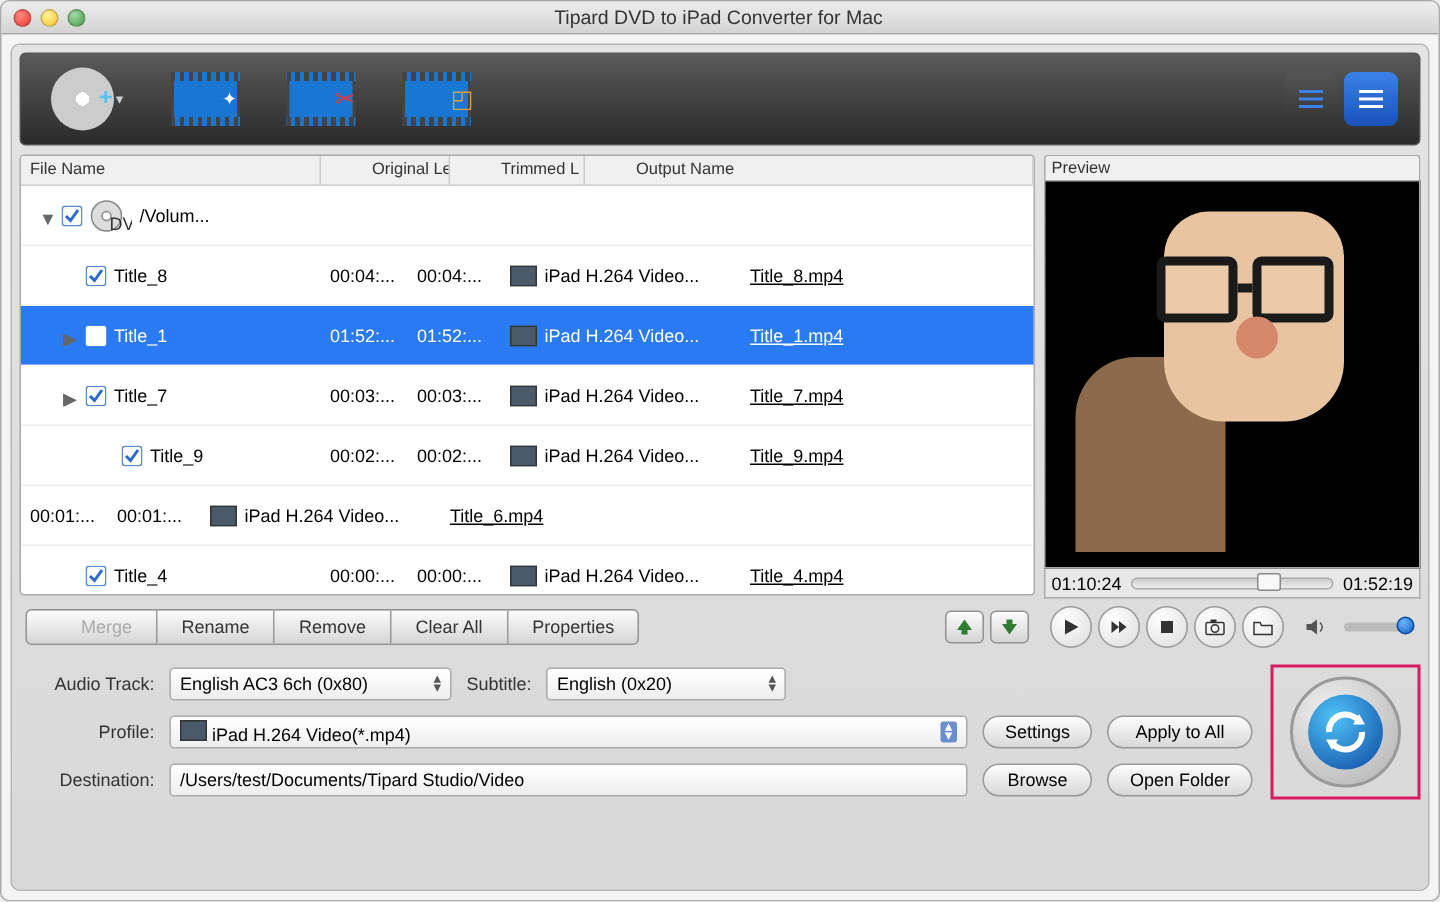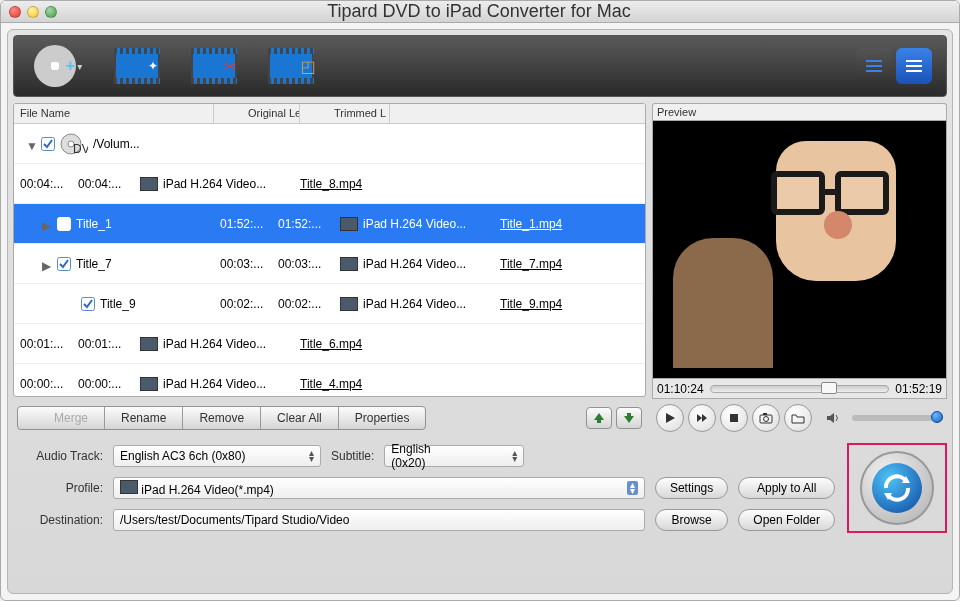--- a/index.html
+++ b/index.html
@@ -4,21 +4,21 @@
 <style>
 * { margin: 0; padding: 0; box-sizing: border-box; font-family: "Lucida Grande", Arial, sans-serif; font-size: 12px; }
 body { background: #eee; width: 960px; height: 601px; overflow: hidden; }
 .window { width: 960px; height: 601px; background: #f4f4f4; border: 1px solid #aaa; border-radius: 6px; overflow: hidden; }
 .titlebar { height: 22px; background: linear-gradient(to bottom, #ededed, #d3d3d3); border-bottom: 1px solid #aaa; display: flex; align-items: center; padding: 0 8px; }
 .traffic { display: flex; gap: 6px; }
 .tl { width: 12px; height: 12px; border-radius: 50%; border: 1px solid rgba(0,0,0,.2); }
 .tl.red { background: radial-gradient(circle at 35% 30%, #ff8a80, #e53935); }
 .tl.yellow { background: radial-gradient(circle at 35% 30%, #fff59d, #fbc02d); }
 .tl.green { background: radial-gradient(circle at 35% 30%, #a5d6a7, #43a047); }
-.title { flex: 1; text-align: center; color: #333; font-size: 18px; }
+.title { flex: 1; text-align: center; color: #333; font-size: 13px; }
 .mainborder { margin: 6px; border: 1px solid #b5b5b5; border-radius: 6px; height: 565px; background: linear-gradient(to bottom,#e4e4e4,#d8d8d8); padding: 5px; display: flex; flex-direction: column; }
 .toolbar { height: 62px; background: linear-gradient(to bottom,#5a5a5a,#2a2a2a); border-radius: 4px; border: 1px solid #555; display: flex; align-items: center; padding: 0 14px; gap: 18px; margin-bottom: 6px; }
 .tbtn { width: 60px; height: 46px; display: flex; align-items: center; justify-content: center; cursor: pointer; }
 .spacer { flex: 1; }
 .viewbtns { display: flex; gap: 4px; }
 .viewbtn { width: 36px; height: 36px; background: linear-gradient(to bottom,#555,#333); border-radius: 6px; display: flex; align-items: center; justify-content: center; cursor: pointer; }
 .viewbtn.active { background: linear-gradient(to bottom,#3a82e8,#1a52b8); }
 .content { display: flex; gap: 6px; height: 330px; }
 .listpanel { flex: 1; background: #fff; border: 1px solid #aaa; border-radius: 3px; display: flex; flex-direction: column; overflow: hidden; }
 .header { display: flex; background: #f0f0f0; border-bottom: 1px solid #ccc; height: 20px; gap: 28px; }
@@ -35,21 +35,21 @@
 .row.top .cell.c1 { padding-left: 12px; font-weight:normal; }
 .disclosure { width: 10px; height: 10px; display:inline-block; color:#666; }
 .check { width: 14px; height: 14px; display:inline-block; }
 .actionbar { display:flex; justify-content: space-between; align-items:center; height: 30px; margin-top: 6px; gap: 8px; padding: 0 4px; }
 .btngroup { display:flex; border: 1px solid #929292; border-radius: 4px; overflow: hidden; background: linear-gradient(to bottom,#fcfcfc,#d5d5d5); padding-left: 20px; }
 .btngroup button { background: transparent; border: none; border-right: 1px solid #999; padding: 4px 16px; font-size: 12px; cursor: pointer; color: #333; }
 .btngroup button:last-child { border-right: none; }
 .btngroup button:disabled { color: #aaa; }
 .arrowbtns { display:flex; gap:4px; }
 .arrowbtn { width: 26px; height: 22px; border: 1px solid #929292; border-radius: 4px; background: linear-gradient(to bottom,#fcfcfc,#d5d5d5); display:flex; align-items:center; justify-content:center; cursor:pointer; }
-.preview { width: 295px; display: flex; flex-direction: column; }
+.preview { width: 251px; display: flex; flex-direction: column; }
 .prevlabel { font-size: 11px; padding: 2px 4px; color:#333; border: 1px solid #aaa; border-bottom: none; background:#f0f0f0; border-radius: 3px 3px 0 0; }
 .prevframe { flex: 1; background: #000; border: 1px solid #aaa; overflow: hidden; position: relative; }
 .character { position: absolute; right: 10px; top: 20px; width: 160px; height: 180px; }
 .face { width: 120px; height: 140px; background: #e8c4a0; border-radius: 30px 30px 40px 40px; position: relative; }
 .glasses { position: absolute; top: 30px; left: -5px; width: 130px; height: 40px; }
 .lens { width: 54px; height: 44px; border: 6px solid #1a1a1a; border-radius: 6px; background: rgba(255,255,255,.1); display:inline-block; }
 .bridge { display:inline-block; width:10px; height:6px; background:#1a1a1a; vertical-align:top; margin-top:18px; }
 .nose { position:absolute; top:70px; left:48px; width:28px; height:28px; background:#d4876a; border-radius:50%; }
 .char2 { position: absolute; left: 20px; bottom: 10px; width: 100px; height: 130px; background: #8a6a4a; border-radius: 40px 40px 0 0; }
 .scrubber { height: 20px; display:flex; align-items:center; gap:6px; padding: 2px 4px; border:1px solid #aaa; border-top:none; background:#e8e8e8; font-size:11px; }
@@ -67,21 +67,21 @@
 .sel .arrows { color:#555; font-size:10px; line-height: 6px; }
 .pillbtn { border: 1px solid #999; border-radius: 12px; background: linear-gradient(to bottom,#fdfdfd,#d8d8d8); padding: 3px 14px; font-size: 12px; cursor:pointer; }
 .convertwrap { width: 100px; height: 90px; border: 2px solid #d81b60; display:flex; align-items:center; justify-content:center; }
 .convertbtn { width: 74px; height: 74px; border-radius: 50%; background: radial-gradient(circle at 35% 30%, #f0f0f0, #b0b0b0); border: 2px solid #999; display:flex; align-items:center; justify-content:center; cursor:pointer; }
 .convertbtn .inner { width: 50px; height:50px; border-radius:50%; background: radial-gradient(circle at 35% 30%,#4fc3f7,#0d47a1); display:flex; align-items:center; justify-content:center; }
 .filmicon { width: 46px; height: 36px; background: #1976d2; border: 2px solid #444; border-radius: 3px; position: relative; }
 .filmicon::before, .filmicon::after { content:''; position:absolute; left:-2px; right:-2px; height:6px; background: repeating-linear-gradient(to right,#444 0 3px,#1976d2 3px 6px); }
 .filmicon::before { top:-2px; } .filmicon::after { bottom:-2px; }
 .dvdicon { width:42px; height:42px; border-radius:50%; background: radial-gradient(circle,#fff 0 15%,#ccc 15% 100%); }
 .profthumb { width:18px; height:14px; background:#4a5a6a; border:1px solid #333; display:inline-block; }
-.subtitlesel { width: 140px; gap: 45px; }
+.subtitlesel { width: 160px; gap: 45px; }
 </style>
 </head>
 <body>
 
 <div class="window">
   <div class="titlebar">
     <div class="traffic">
       <div class="tl red"></div>
       <div class="tl yellow"></div>
       <div class="tl green"></div>
@@ -132,20 +132,21 @@
       </div>
     </div>
 
     <div class="content">
       <div style="flex:1;display:flex;flex-direction:column">
         <div class="listpanel">
           <div class="header">
             <div class="hcell c1">File Name</div>
             <div class="hcell c2">Original Le</div>
             <div class="hcell c3">Trimmed L</div>
+            <div class="hcell c5">Output Name</div>
           </div>
           <div class="rows" id="rows">
               <div class="row top">
                 <div class="cell c1">
                   <span class="disclosure">▼</span>
                   <svg class="check" viewBox="0 0 14 14">
                     <rect x="0.5" y="0.5" width="13" height="13" rx="2" fill="#fff" stroke="#5a8ac8"></rect>
                     <polyline points="3,7 6,10 11,3" fill="none" stroke="#2a6ad0" stroke-width="2"></polyline>
                   </svg>
                   <svg width="28" height="22">
@@ -154,20 +155,28 @@
                     <text x="13" y="20" font-size="7" fill="#333">DVD</text>
                   </svg>
                   <span>/Volum...</span>
                 </div>
                 <div class="cell c2"></div>
                 <div class="cell c3"></div>
                 <div class="cell c4"></div>
                 <div class="cell c5"></div>
               </div>
               <div class="row">
+                <div class="cell c1" style="padding-left:28px">
+                  <span class="disclosure"></span>
+                  <svg class="check" viewBox="0 0 14 14">
+                    <rect x="0.5" y="0.5" width="13" height="13" rx="2" fill="#fff" stroke="#5a8ac8"></rect>
+                    <polyline points="3,7 6,10 11,3" fill="none" stroke="#2a6ad0" stroke-width="2"></polyline>
+                  </svg>
+                  <span>Title_8</span>
+                </div>
                 <div class="cell c2">00:04:...</div>
                 <div class="cell c3">00:04:...</div>
                 <div class="cell c4">
                   <span class="profthumb"></span>
                   <span>iPad H.264 Video...</span>
                 </div>
                 <div class="cell c5">Title_8.mp4</div>
               </div>
               <div class="row selected">
                 <div class="cell c1" style="padding-left:28px">
@@ -223,20 +232,28 @@
               <div class="row">
                 <div class="cell c2">00:01:...</div>
                 <div class="cell c3">00:01:...</div>
                 <div class="cell c4">
                   <span class="profthumb"></span>
                   <span>iPad H.264 Video...</span>
                 </div>
                 <div class="cell c5">Title_6.mp4</div>
               </div>
               <div class="row">
+                <div class="cell c1" style="padding-left:28px">
+                  <span class="disclosure"></span>
+                  <svg class="check" viewBox="0 0 14 14">
+                    <rect x="0.5" y="0.5" width="13" height="13" rx="2" fill="#fff" stroke="#5a8ac8"></rect>
+                    <polyline points="3,7 6,10 11,3" fill="none" stroke="#2a6ad0" stroke-width="2"></polyline>
+                  </svg>
+                  <span>Title_4</span>
+                </div>
                 <div class="cell c2">00:00:...</div>
                 <div class="cell c3">00:00:...</div>
                 <div class="cell c4">
                   <span class="profthumb"></span>
                   <span>iPad H.264 Video...</span>
                 </div>
                 <div class="cell c5">Title_4.mp4</div>
               </div>
             </div>
         </div>
@@ -318,21 +335,21 @@
               <div class="volthumb"></div>
             </div>
         </div>
       </div>
     </div>
 
     <div class="bottom">
       <div class="optionsgrid">
         <label>Audio Track:</label>
         <div style="display:flex;gap:10px;align-items:center">
-          <div class="sel" style="width:208px">
+          <div class="sel" style="width:188px">
               <span>English AC3 6ch (0x80)</span>
               <span class="arrows">▴<br>▾</span>
             </div>
           <label>Subtitle:</label>
           <div class="sel subtitlesel">
               <span>English (0x20)</span>
               <span class="arrows">▴<br>▾</span>
             </div>
         </div>
         <div></div>

